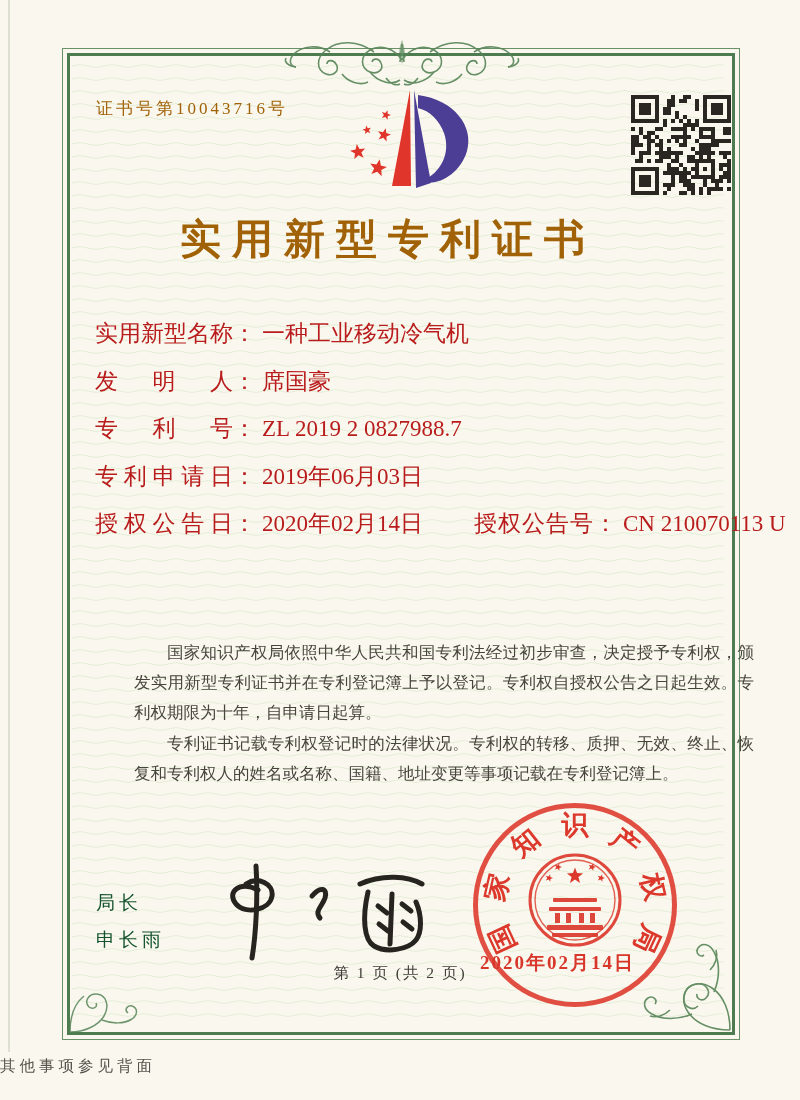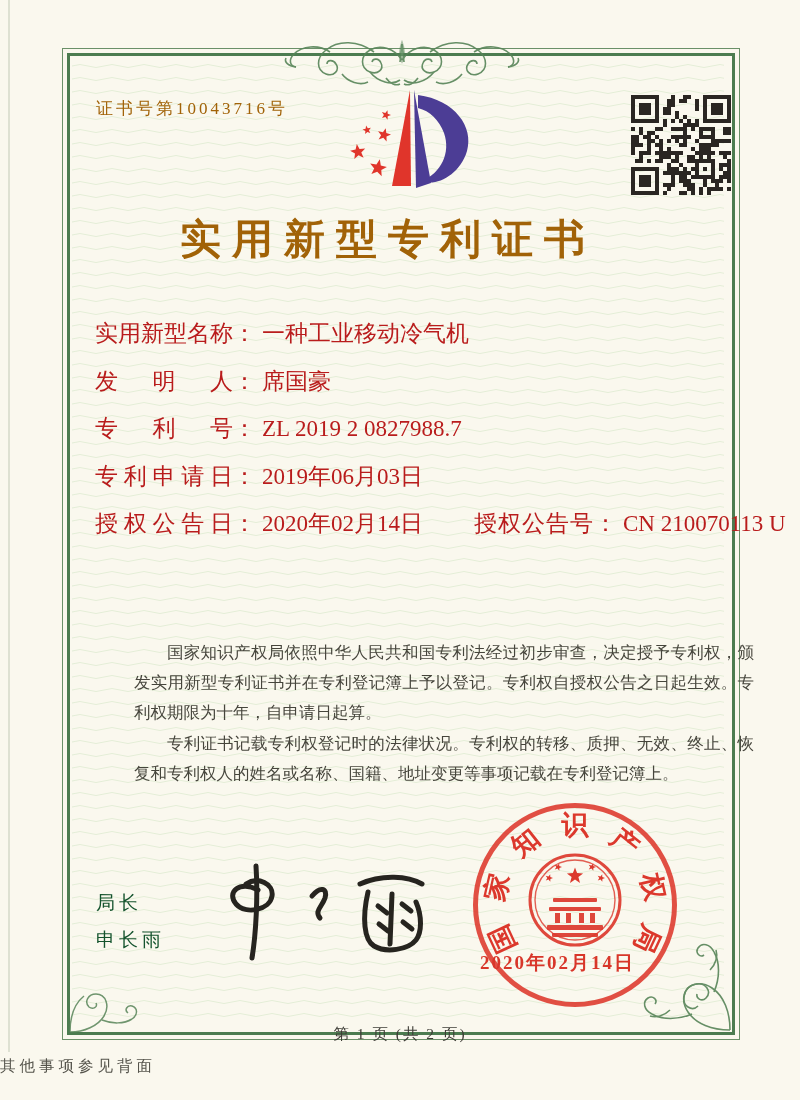--- a/index.html
+++ b/index.html
@@ -38,21 +38,21 @@
   .seal{position:absolute;left:468px;top:798px;width:214px;height:214px;}
   .seal-ring{position:absolute;left:5px;top:5px;width:194px;height:194px;border:5px solid rgba(221,55,43,.88);border-radius:50%;}
   #seal-chars span{
     position:absolute;left:50%;top:50%;width:32px;height:32px;margin:-16px 0 0 -16px;
     display:flex;align-items:center;justify-content:center;
     font:700 27px "Liberation Serif","DejaVu Serif",serif;color:#dc382c;
   }
   #emblem{position:absolute;left:59px;top:52px;width:96px;height:104px;}
   .seal-date{position:absolute;left:480px;top:950px;font-size:19px;font-weight:700;color:#d8362a;letter-spacing:2px;}
   
-  .page-num{position:absolute;left:62px;top:1024px;width:676px;text-align:center;font-size:15.5px;letter-spacing:2px;color:#3e3d37;}
+  .page-num{position:absolute;left:62px;top:963px;width:676px;text-align:center;font-size:15.5px;letter-spacing:2px;color:#3e3d37;}
   .back-note{position:absolute;left:0;top:1056px;width:800px;text-align:left;font-size:15.5px;letter-spacing:4px;color:#55544c;}
   .orn{position:absolute;}
 </style>
 </head>
 <body>
 
 <div class="page-edge"></div>
 
 <div class="frame-outer"></div>
 <div class="frame-inner"></div>

